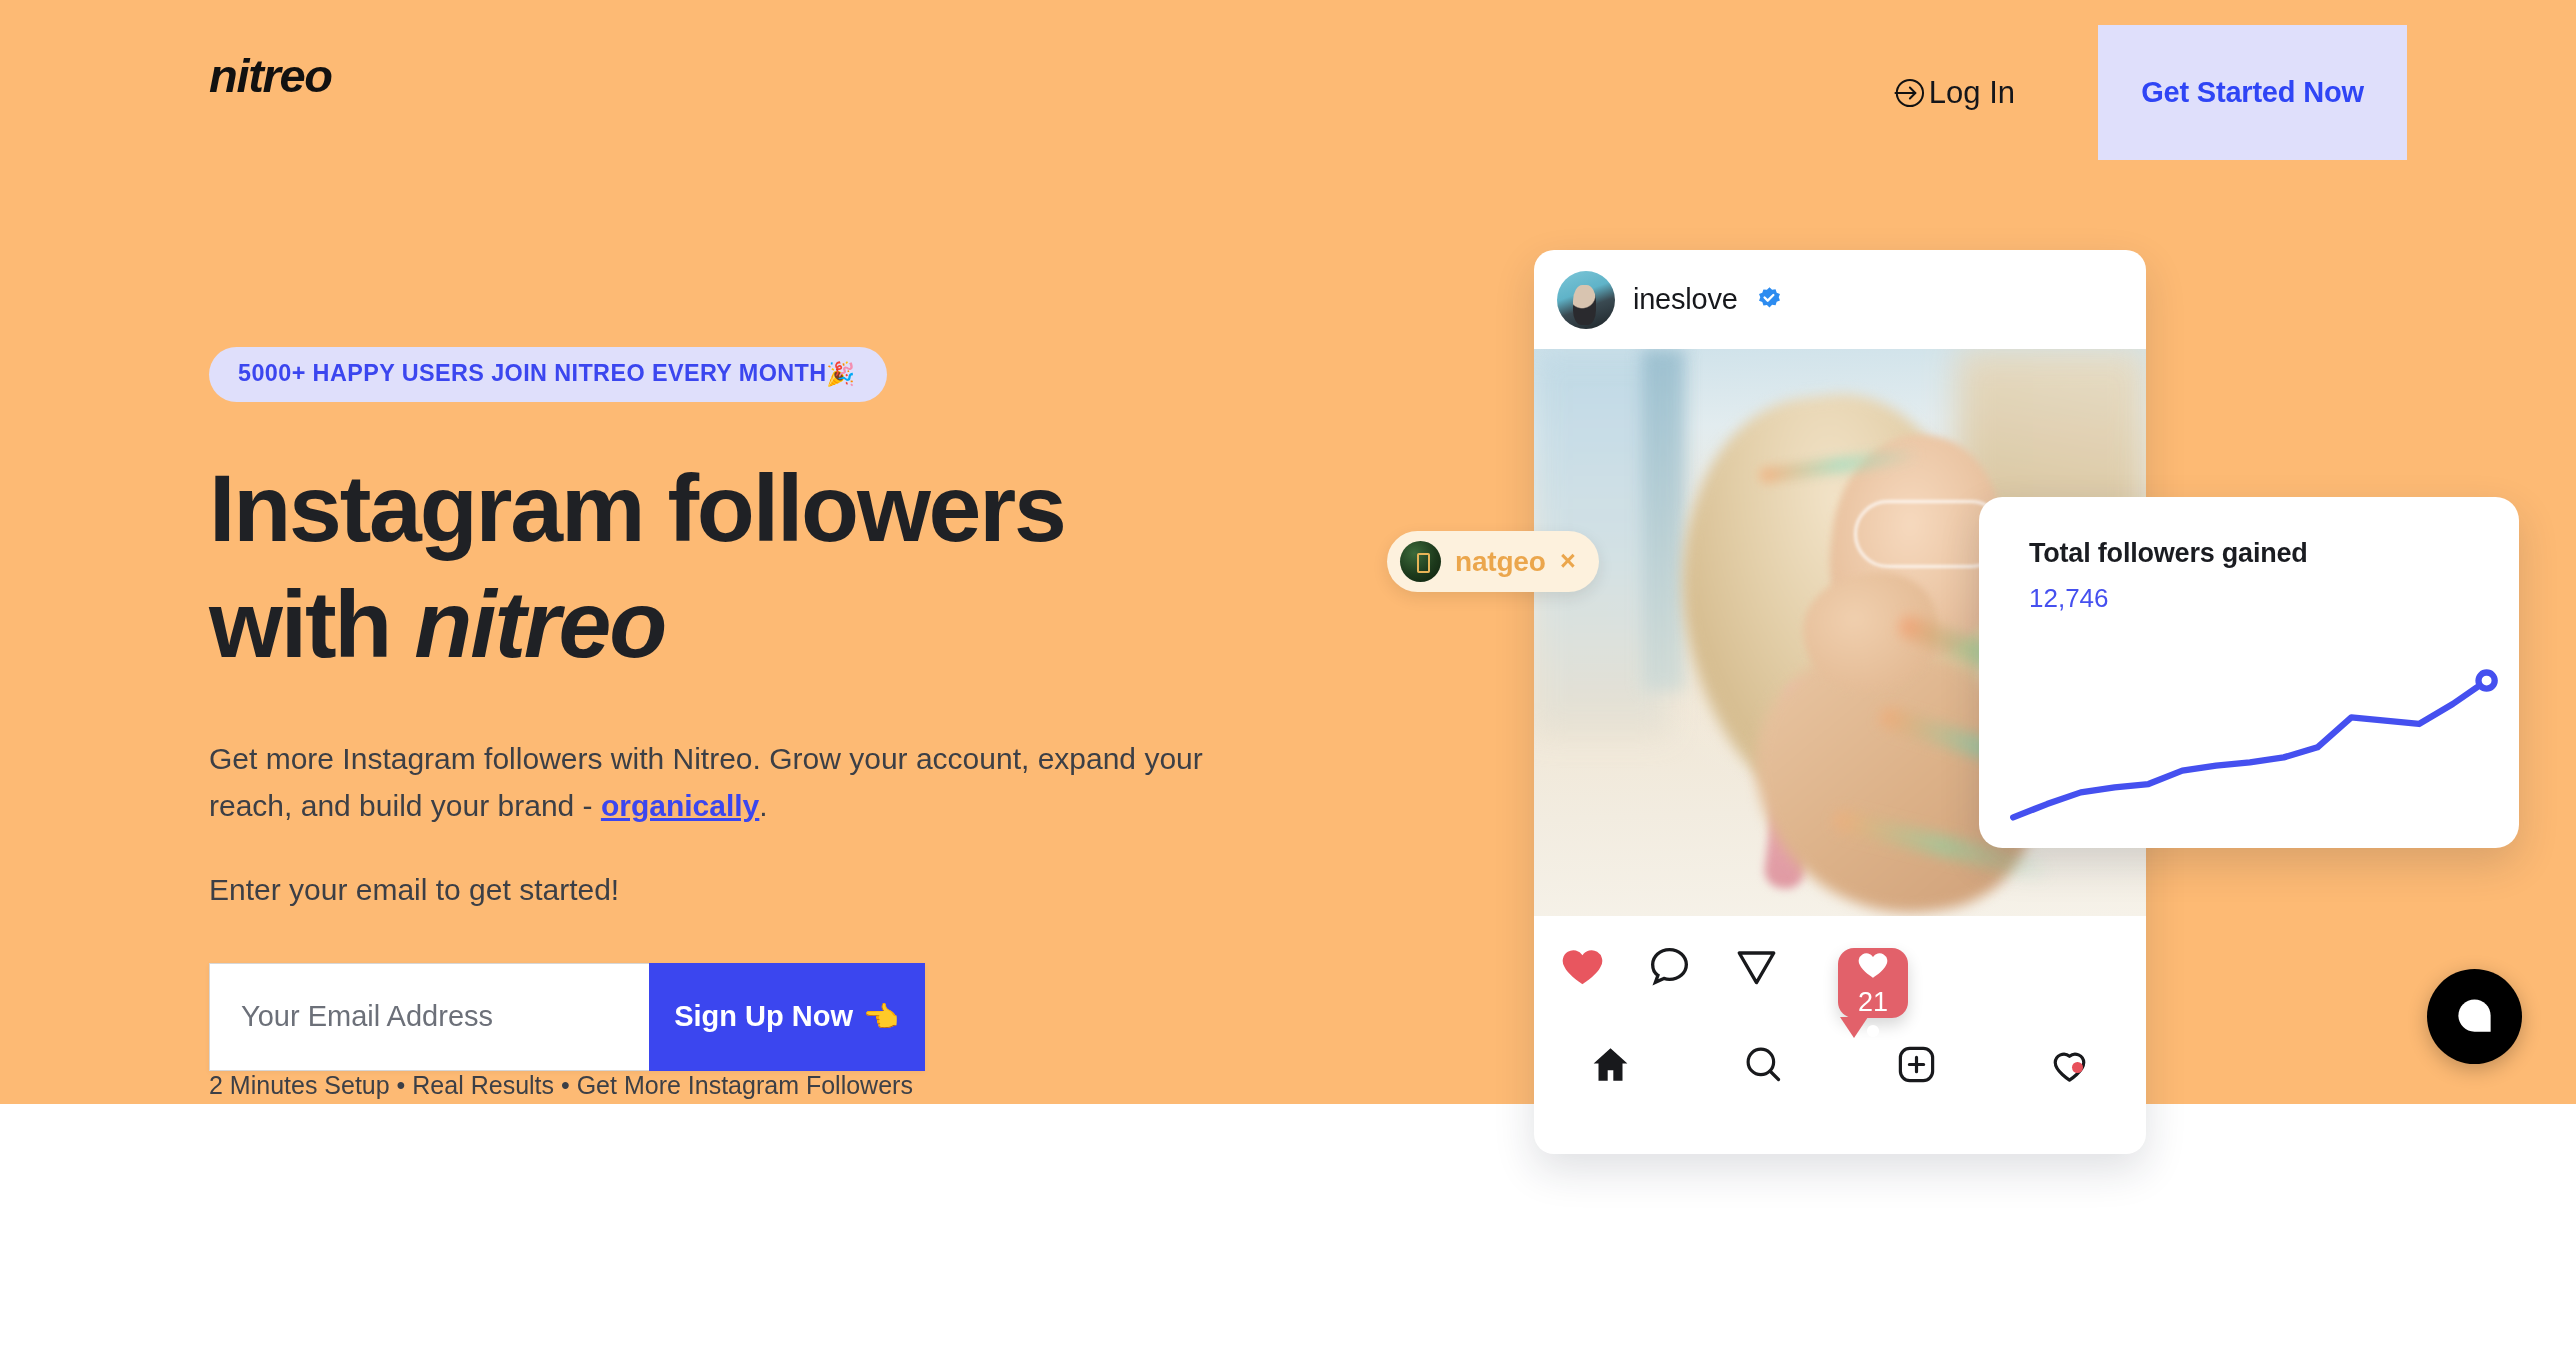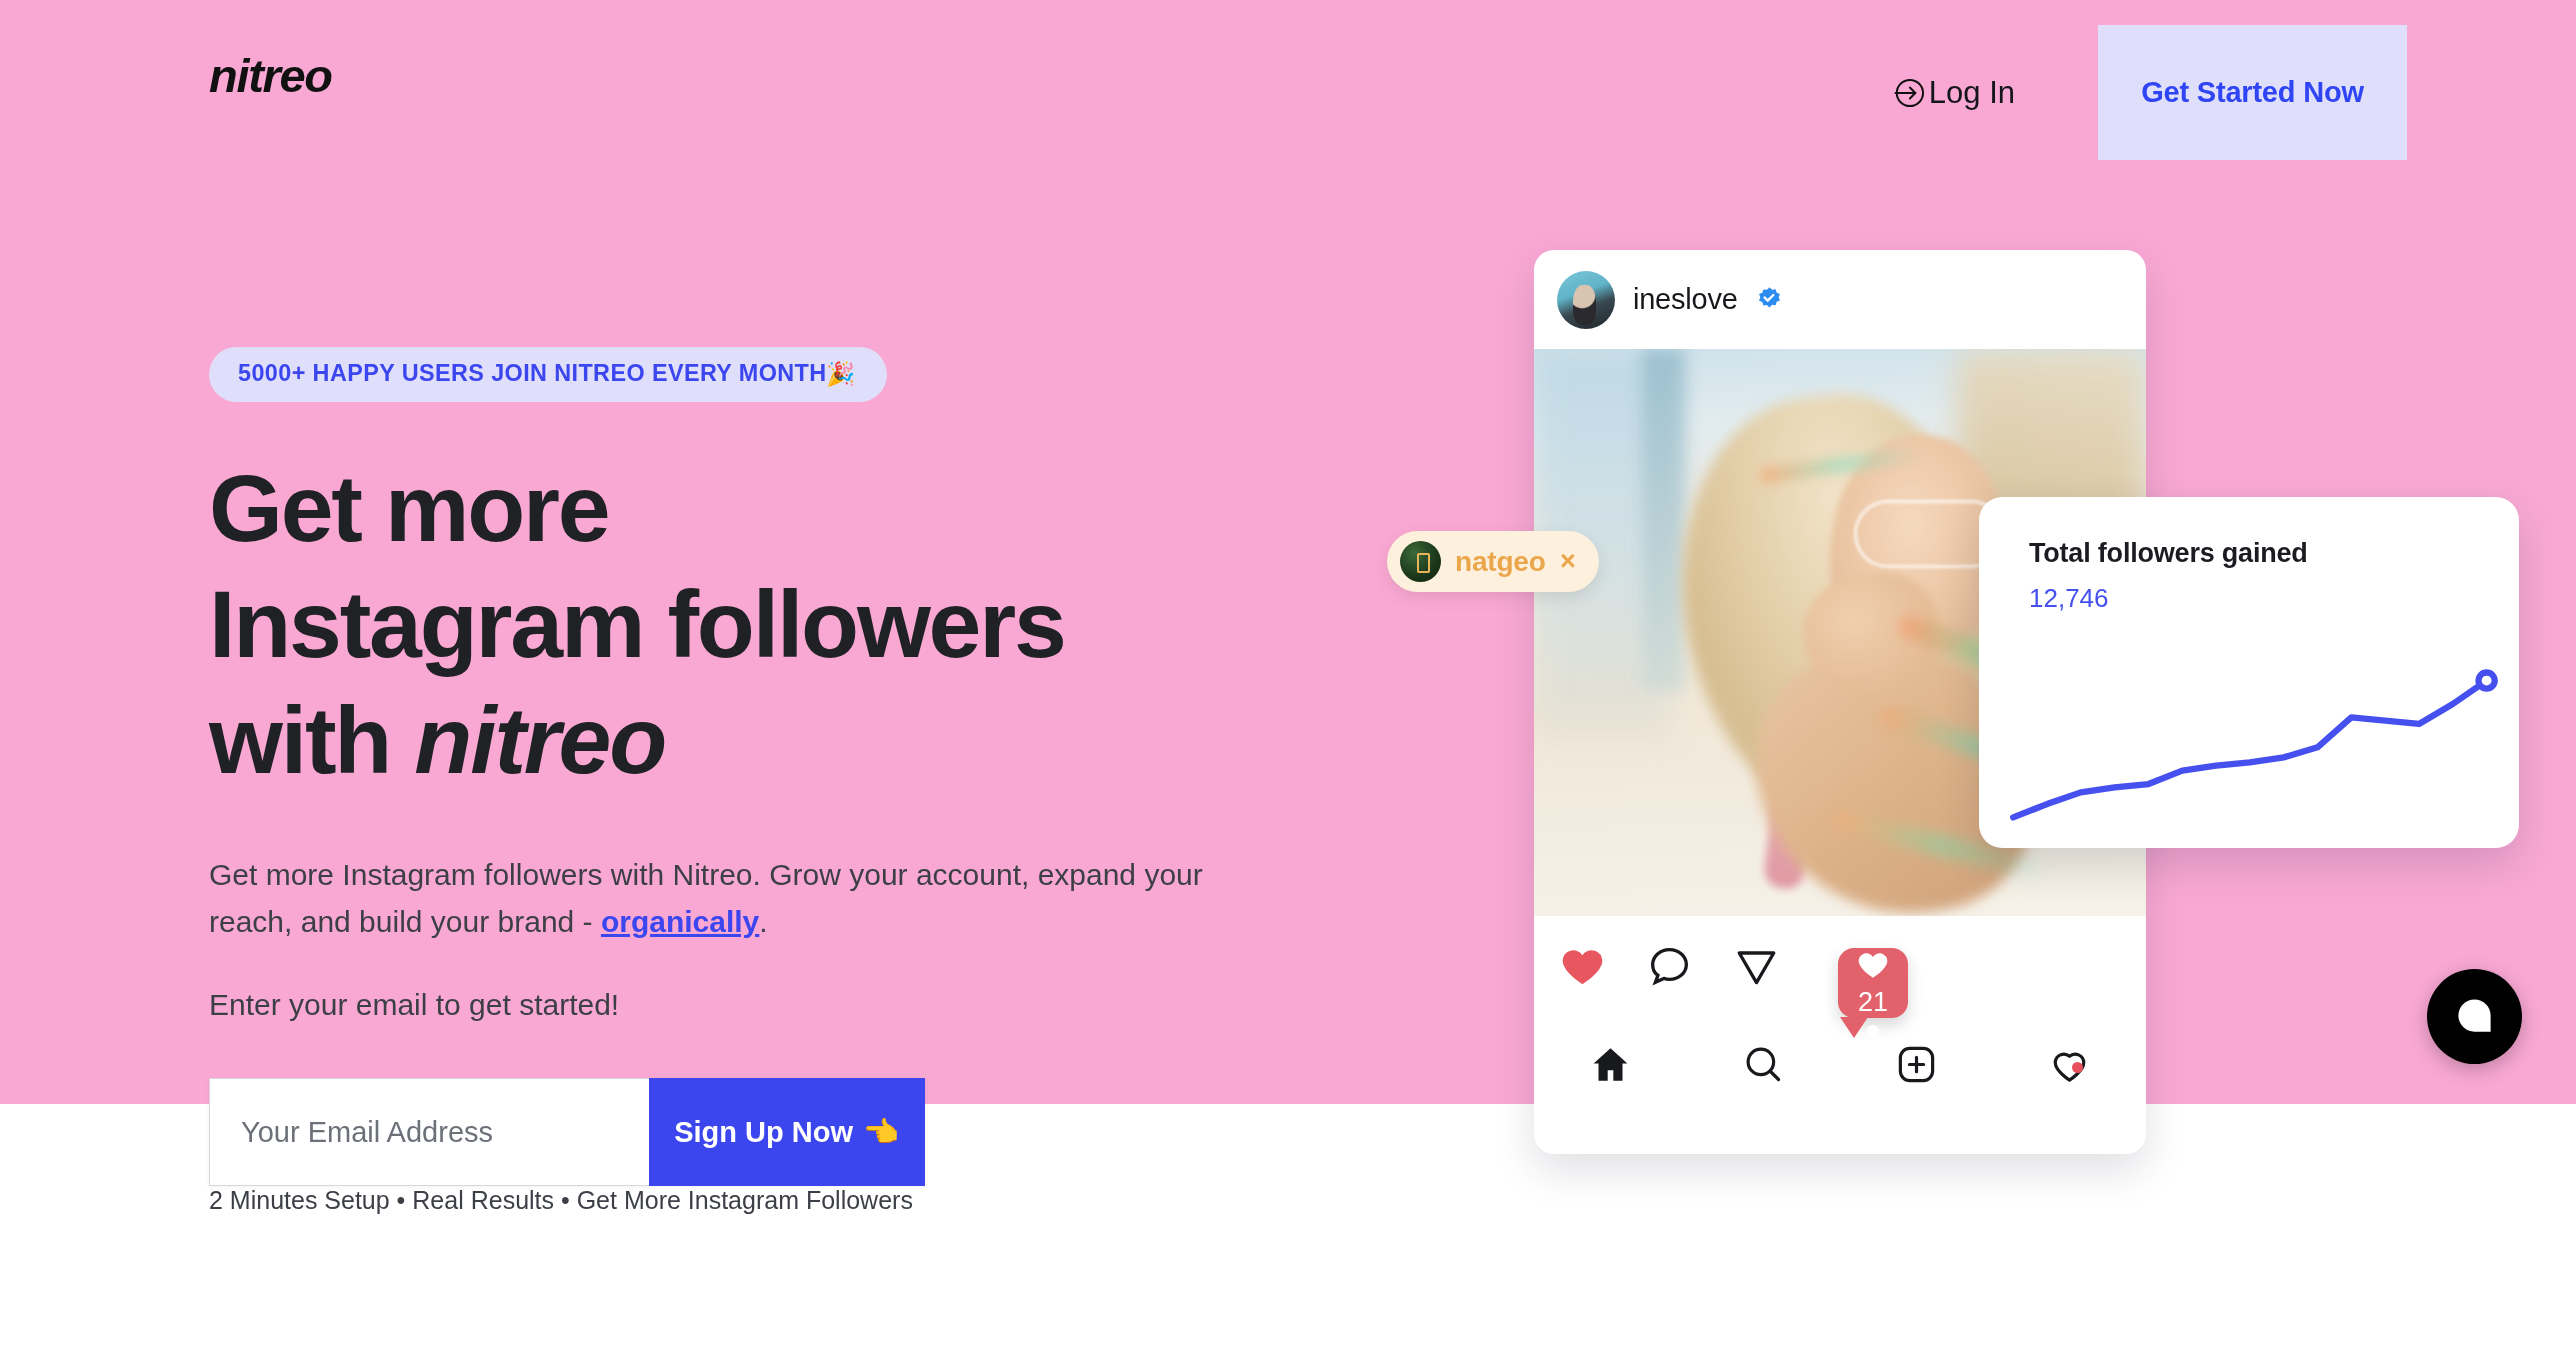--- a/index.html
+++ b/index.html
@@ -4,21 +4,21 @@
 <style>
   * { box-sizing: border-box; margin: 0; padding: 0; }
   html, body {
     width: 2576px;
     height: 1353px;
     background: #ffffff;
     font-family: "Liberation Sans", sans-serif;
     overflow: hidden;
   }
 
-  .page { position: relative; width: 2576px; height: 1104px; background: #f9a8d4; }
+  .page { position: relative; width: 2576px; height: 1104px; background: #fdba74; }
 
   
   .nav {
     position: absolute; top: 0; left: 0; width: 2576px; height: 165px;
     display: flex; align-items: flex-start;
   }
   .logo {
     position: absolute; left: 209px; top: 52px;
     font-size: 47px; font-weight: 700; font-style: italic;
     letter-spacing: -1.3px; color: #111; line-height: 1;
@@ -257,21 +257,20 @@
   </div>
 
   <div class="left">
 
     <div class="badge">
       <span>5000+ HAPPY USERS JOIN NITREO EVERY MONTH</span>
       <span class="emoji">🎉</span>
     </div>
 
     <h1 class="headline">
-      <div>Get more</div>
       <div>Instagram followers</div>
       <div>
         <span>with </span><span class="ital">nitreo</span>
       </div>
     </h1>
 
     <p class="subtext"><span>Get more Instagram followers with Nitreo. Grow your account, expand your reach, and build your brand - </span><a class="link" href="#">organically</a><span>.</span></p>
 
     <p class="subtext2">Enter your email to get started!</p>
 

